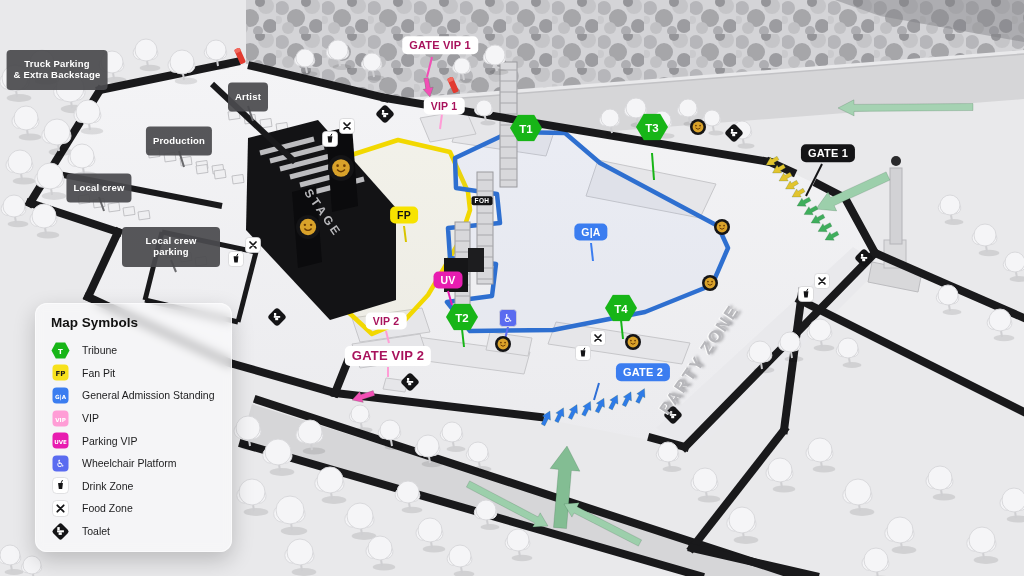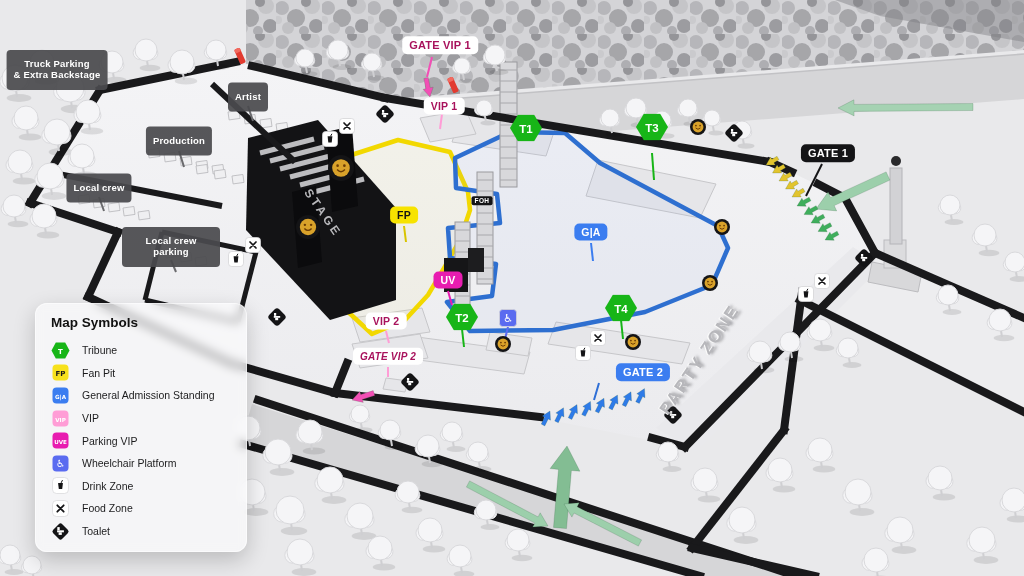--- a/index.html
+++ b/index.html
@@ -20,21 +20,21 @@
   .tag-tiny{font-size:6.5px;padding:1px 3px;border-radius:2px;letter-spacing:.4px;}
   .hex{position:absolute;transform:translate(-50%,-50%);width:32px;height:27px;background:#17B517;
     color:#fff;font-weight:800;font-size:11.5px;display:flex;align-items:center;justify-content:center;
     clip-path:polygon(25% 0,75% 0,100% 50%,75% 100%,25% 100%,0 50%);z-index:5;}
   .rot-stage{position:absolute;transform:translate(-50%,-50%) rotate(55deg);color:#b9b9bc;
     font-weight:800;font-size:12px;letter-spacing:3px;z-index:5;}
   .rot-party{position:absolute;transform:translate(-50%,-50%) rotate(-56deg);color:#b7b7bb;
     font-weight:800;font-size:17px;letter-spacing:2px;z-index:5;
     text-shadow:-1px -1px 0 #fafafa,2px 2px 3px rgba(60,60,65,.45);}
   
-  #legend{position:absolute;left:35px;top:303px;width:212px;z-index:10;
+  #legend{position:absolute;left:35px;top:303px;width:197px;z-index:10;
     background:rgba(250,250,251,.74);backdrop-filter:blur(5px);border-radius:12px;
     box-shadow:0 8px 22px rgba(0,0,0,.20), inset 0 0 0 1px rgba(255,255,255,.55);
     padding:12px 12px 10px 16px;box-sizing:border-box;}
   #legend h3{margin:0 0 9px 0;font-size:13.5px;font-weight:800;color:#111;}
   .legend-row{display:flex;align-items:center;gap:12px;height:22.6px;}
   .legend-row .lbl{font-size:10.5px;color:#1b1b1d;font-weight:500;white-space:nowrap;}
   .legend-row svg{flex:0 0 auto;display:block;}
 </style>
 </head>
 <body>
@@ -724,21 +724,21 @@
   <div class="tag tag-dark" style="left:57px;top:70px;">Truck Parking
 &amp; Extra Backstage</div>
   <div class="tag tag-dark" style="left:248px;top:97px;">Artist</div>
   <div class="tag tag-dark" style="left:179px;top:141px;">Production</div>
   <div class="tag tag-dark" style="left:99px;top:188px;">Local crew</div>
   <div class="tag tag-dark" style="left:171px;top:247px;max-width:84px;">Local crew parking</div>
 
   <div class="tag tag-pink" style="left:440px;top:45px;font-size:11px;">GATE VIP 1</div>
   <div class="tag tag-pink" style="left:444px;top:106px;">VIP 1</div>
   <div class="tag tag-pink" style="left:386px;top:321px;">VIP 2</div>
-  <div class="tag tag-pink" style="left:388px;top:356px;font-size:10px;font-style:italic;">GATE VIP 2</div>
+  <div class="tag tag-pink" style="left:388px;top:356px;font-size:13px;">GATE VIP 2</div>
   <div class="tag tag-black" style="left:828px;top:153px;font-size:11px;">GATE 1</div>
   <div class="tag tag-blue" style="left:599px;top:372px;font-size:11px;margin-left:44px;">GATE 2</div>
   <div class="tag tag-yellow" style="left:404px;top:215px;">FP</div>
   <div class="tag tag-blue" style="left:591px;top:232px;">G|A</div>
   <div class="tag tag-magenta" style="left:448px;top:280px;">UV</div>
   <div class="tag tag-black tag-tiny" style="left:482px;top:201px;">FOH</div>
 
   <div class="hex" style="left:526px;top:104px;margin-top:24px;">T1</div>
   <div class="hex" style="left:462px;top:317px;">T2</div>
   <div class="hex" style="left:652px;top:127px;">T3</div>

